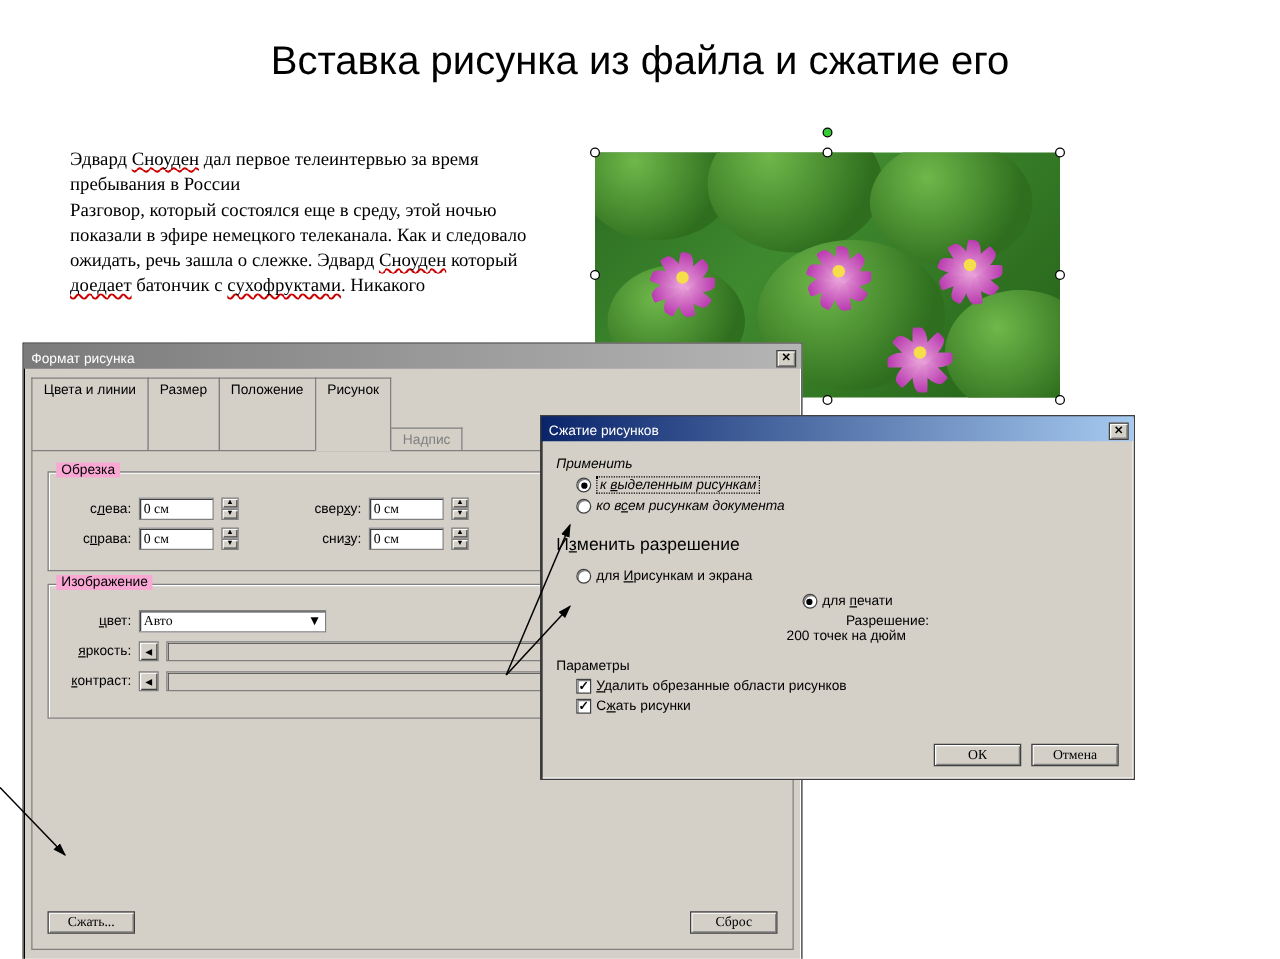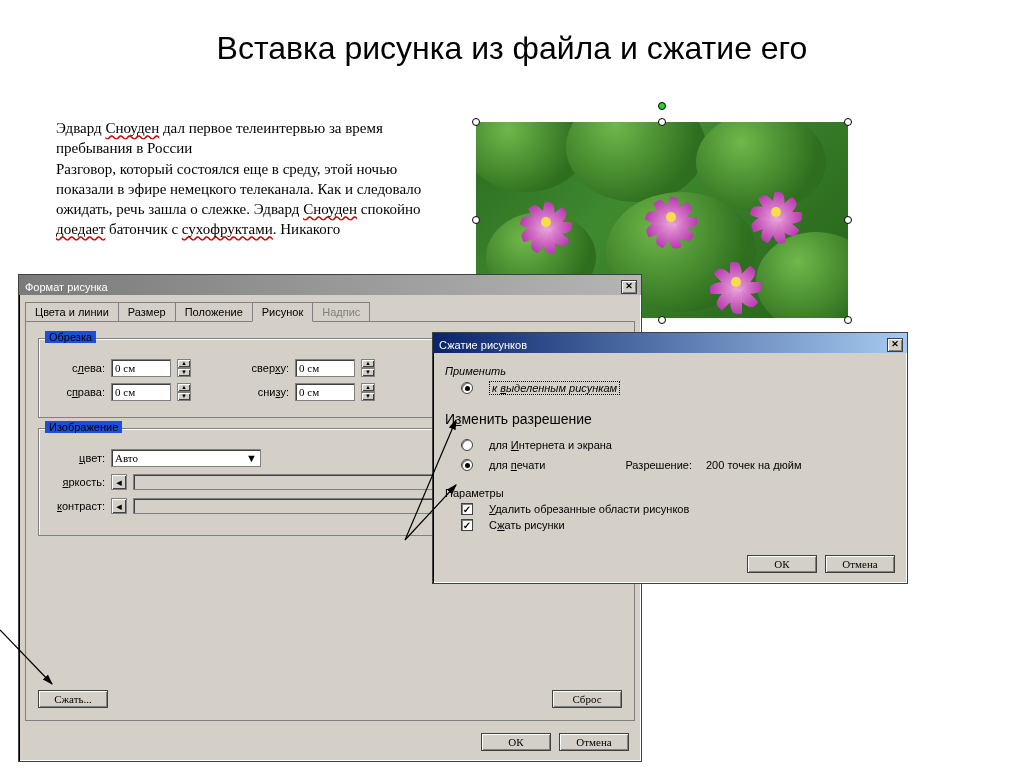--- a/index.html
+++ b/index.html
@@ -86,40 +86,40 @@
   .tab {
     padding: 3px 9px;
     border: 1px solid #808080;
     border-bottom: none;
     background:#d4d0c8;
     margin-right:-1px;
     position:relative;
     bottom:-1px;
   }
   .tab.active { background:#d4d0c8; border-bottom:1px solid #d4d0c8; z-index:2; bottom:-1px;}
-  .tab.disabled { color:#808080; }
+  .tab.disabled { color:#808080;margin-top:40px; }
   .tab-body {
     margin: 0 6px 6px 6px;
     border:1px solid #808080;
     background:#d4d0c8;
     padding:10px 12px 12px 12px;
     height: 400px;
     position: relative;
   }
   .groupbox {
     border:1px solid #808080;
     box-shadow: inset 1px 1px #fff;
     margin: 6px 0 10px 0;
     padding: 14px 10px 10px 10px;
     position: relative;
   }
   .groupbox-title {
     position:absolute;
     top:-8px; left:6px;
-    background:#1d4ed8;
+    background:#f9a8d4;
     padding:0 4px;
     font-size:11px;
   }
   .row { display:flex; align-items:center; margin:6px 0; gap:6px; }
   .lbl { width:56px; text-align:right; }
   .und { text-decoration: underline; }
   .input, .combo {
     background:#fff;
     border:1px solid #808080;
     box-shadow: inset 1px 1px #404040, inset -1px -1px #fff;
@@ -136,39 +136,39 @@
   .btn {
     background:#d4d0c8;
     border:1px solid #404040;
     box-shadow:inset 1px 1px #fff, inset -1px -1px #808080;
     padding: 2px 10px;
     min-width:70px;
     text-align:center;
     font:11px Tahoma;
   }
   .btn-row { display:flex; gap:8px; justify-content:flex-end; padding:6px 12px 10px 0;}
-  .radio, .check { display:flex; align-items:center; gap:16px; margin:4px 0 4px 16px;}
+  .radio, .check { display:flex; align-items:center; gap:4px; margin:4px 0 4px 16px;}
   .radio .dot { width:12px;height:12px;border:1px solid #404040;border-radius:50%;background:#fff;box-shadow:inset 1px 1px #808080; display:flex;align-items:center;justify-content:center;}
   .radio.sel .dot::after { content:""; width:5px;height:5px;background:#000;border-radius:50%;}
   .radio.sel.boxed .lblr { border:1px dotted #000; padding:0 2px;}
   .check .box { width:12px;height:12px;border:1px solid #404040;background:#fff;box-shadow:inset 1px 1px #808080; display:flex;align-items:center;justify-content:center;}
   .check.sel .box::after { content:"✓"; font:bold 10px sans-serif; color:#000;}
   
   .dialog2-inner { padding: 8px 12px 6px 12px; }
   
   svg.arrows { position:absolute; top:0; left:0; pointer-events:none; }
 </style>
 </head>
 <body>
 
 <div class="slide-title">Вставка рисунка из файла и сжатие его</div>
 
 <div class="doc-text">
   <span>Эдвард </span><span class="spellerr">Сноуден</span><span> дал первое телеинтервью за время пребывания в России</span><br>
-  <span>Разговор, который состоялся еще в среду, этой ночью показали в эфире немецкого телеканала. Как и следовало ожидать, речь зашла о слежке. Эдвард </span><span class="spellerr">Сноуден</span><span> спокойно </span><br>
+  <span>Разговор, который состоялся еще в среду, этой ночью показали в эфире немецкого телеканала. Как и следовало ожидать, речь зашла о слежке. Эдвард </span><span class="spellerr">Сноуден</span><span> который </span><br>
   <span class="spellerr">доедает</span><span> батончик с </span><span class="spellerr">сухофруктами</span><span>. Никакого</span>
 </div>
 
 <div class="image-wrap">
   <div class="rot-handle"></div>
   <div class="the-image">
     <div class="leaf" style="width:120px;height:90px;left:-10px;top:-20px"></div>
     <div class="leaf" style="width:140px;height:110px;left:90px;top:-30px"></div>
     <div class="leaf" style="width:130px;height:100px;left:220px;top:-10px"></div>
     <div class="leaf" style="width:110px;height:90px;left:10px;top:90px"></div>
@@ -330,28 +330,32 @@
     <span>Сжатие рисунков</span>
     <div class="closebtn">✕</div>
   </div>
   <div class="dialog2-inner">
     <div class="groupbox" style="border:none;box-shadow:none;margin:0;padding:4px 0;font-style:italic;">
       <div style="font-size:11px;margin-bottom:2px">Применить</div>
       <div class="radio sel boxed">
         <span class="dot"></span>
         <span class="lblr"><span>к </span><span class="und">в</span><span>ыделенным рисункам</span></span>
       </div>
+      <div class="radio">
+        <span class="dot"></span>
+        <span><span>ко в</span><span class="und">с</span><span>ем рисункам документа</span></span>
+      </div>
     </div>
     <div class="groupbox" style="border:none;box-shadow:none;margin:4px 0;padding:4px 0;">
       <div style="font-size:14px;margin-bottom:12px"><span>И</span><span class="und">з</span><span>менить разрешение</span></div>
       <div class="radio">
         <span class="dot"></span>
-        <span><span>для </span><span class="und">И</span><span>нтернета и экрана</span></span>
-      </div>
-      <div style="display:flex;align-items:center;">
+        <span><span>для </span><span class="und">И</span><span>рисункам и экрана</span></span>
+      </div>
+      <div style="display:flex;align-items:center;flex-direction:column;">
         <div class="radio sel" style="flex:0 0 auto">
           <span class="dot"></span>
           <span><span>для </span><span class="und">п</span><span>ечати</span></span>
         </div>
         <span style="margin-left:80px">Разрешение:</span>
         <span style="margin-left:14px">200 точек на дюйм</span>
       </div>
     </div>
     <div class="groupbox" style="border:none;box-shadow:none;margin:4px 0;padding:4px 0;">
       <div style="font-size:11px;margin-bottom:2px">Параметры</div>

